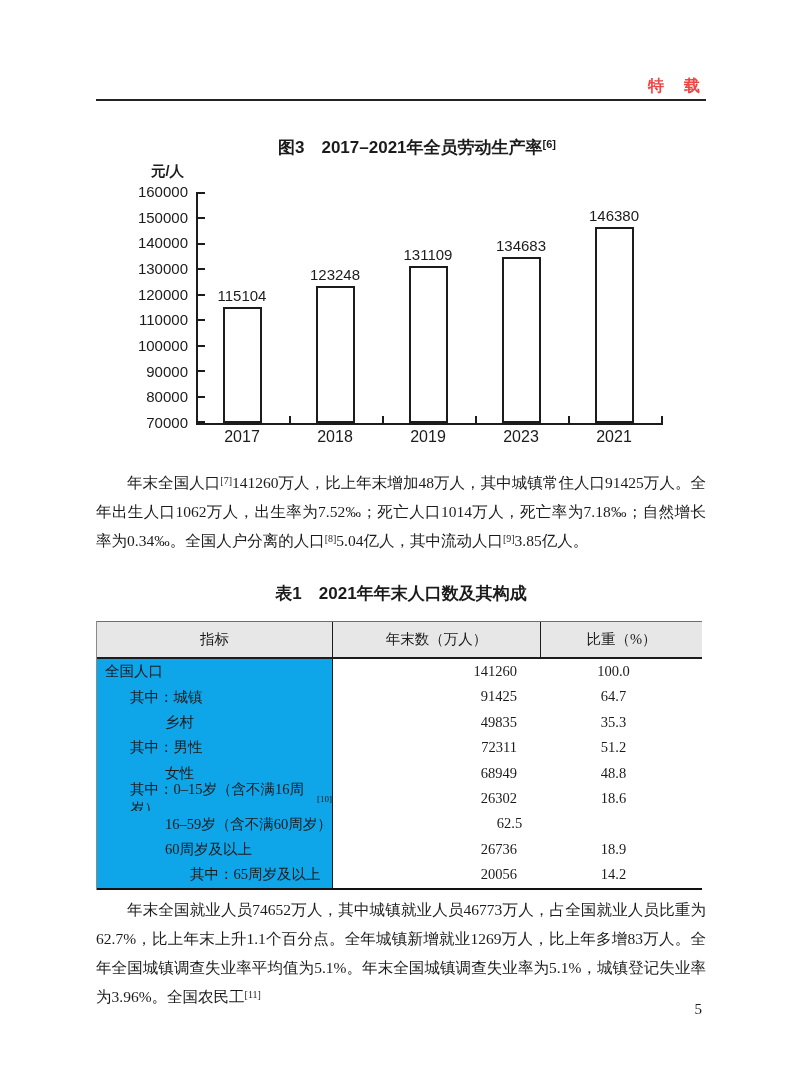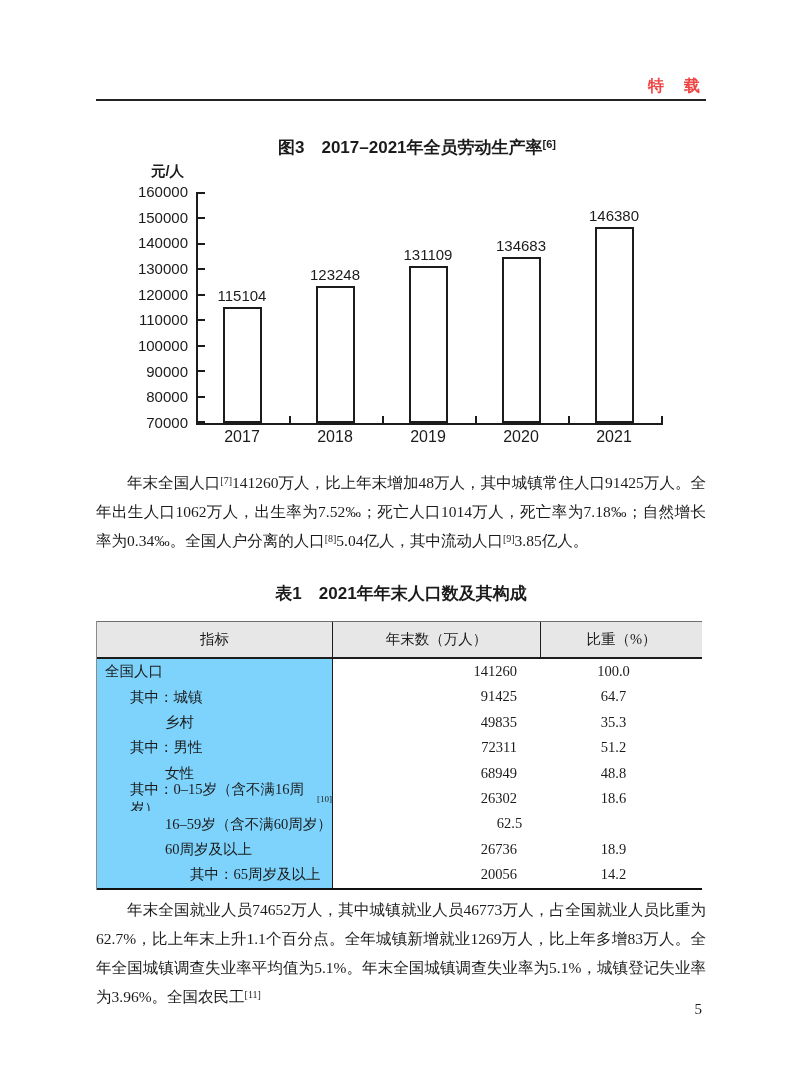--- a/index.html
+++ b/index.html
@@ -55,21 +55,21 @@
   .stat-table{position:absolute;left:96px;top:621px;width:606px;font-size:14.5px;
     border-left:1px solid #8a8a8a;box-sizing:border-box;}
   .thead{display:flex;height:35px;background:#e7e7e7;border-top:1.5px solid #6e6e6e;
     border-bottom:2px solid #1c1c1c;}
   .thead .th{display:flex;align-items:center;justify-content:center;box-sizing:border-box;}
   .th.w1{width:236px;border-right:1px solid #1c1c1c;}
   .th.w2{width:208px;border-right:1px solid #1c1c1c;}
   .th.w3{flex:1;}
   .tbody{border-bottom:2.5px solid #111;}
   .trow{display:flex;height:25.4px;}
-  .td1{width:236px;box-sizing:border-box;background:#7dd3fc;border-right:1px solid #1c1c1c;
+  .td1{width:236px;box-sizing:border-box;background:#0ea5e9;border-right:1px solid #1c1c1c;
     display:flex;align-items:center;}
   .td2{width:208px;box-sizing:border-box;text-align:right;padding-right:24px;line-height:25.4px;}
   .td3{flex:1;box-sizing:border-box;text-align:center;padding-right:16px;line-height:25.4px;}
   .ind0{padding-left:8px;} .ind1{padding-left:33px;} .ind2{padding-left:68px;} .ind3{padding-left:93px;}
   .tref{font-size:9px;vertical-align:4px;line-height:0;}
 
   .page-num{position:absolute;left:96px;top:1001px;width:606px;text-align:right;font-size:15px;}
 </style>
 </head>
 <body>
@@ -131,21 +131,21 @@
       <div class="bar-rect" style="height: 166px;"></div>
     </div>
     <div class="bar-col c4">
       <div class="bar-value">146380</div>
       <div class="bar-rect" style="height: 196px;"></div>
     </div>
 
     <div class="year-label c0">2017</div>
     <div class="year-label c1">2018</div>
     <div class="year-label c2">2019</div>
-    <div class="year-label c3">2020</div>
+    <div class="year-label c3">2023</div>
     <div class="year-label c4">2021</div>
   </div>
 
   <p class="para para1"><span>年末全国人口</span><sup class="ref">[7]</sup><span>141260万人，比上年末增加48万人，其中城镇常住人口91425万人。全年出生人口1062万人，出生率为7.52‰；死亡人口1014万人，死亡率为7.18‰；自然增长率为0.34‰。全国人户分离的人口</span><sup class="ref">[8]</sup><span>5.04亿人，其中流动人口</span><sup class="ref">[9]</sup><span>3.85亿人。</span></p>
 
   <div class="table-title">表1　2021年年末人口数及其构成</div>
 
   <div class="stat-table">
     <div class="thead">
       <div class="th w1">指标</div>

